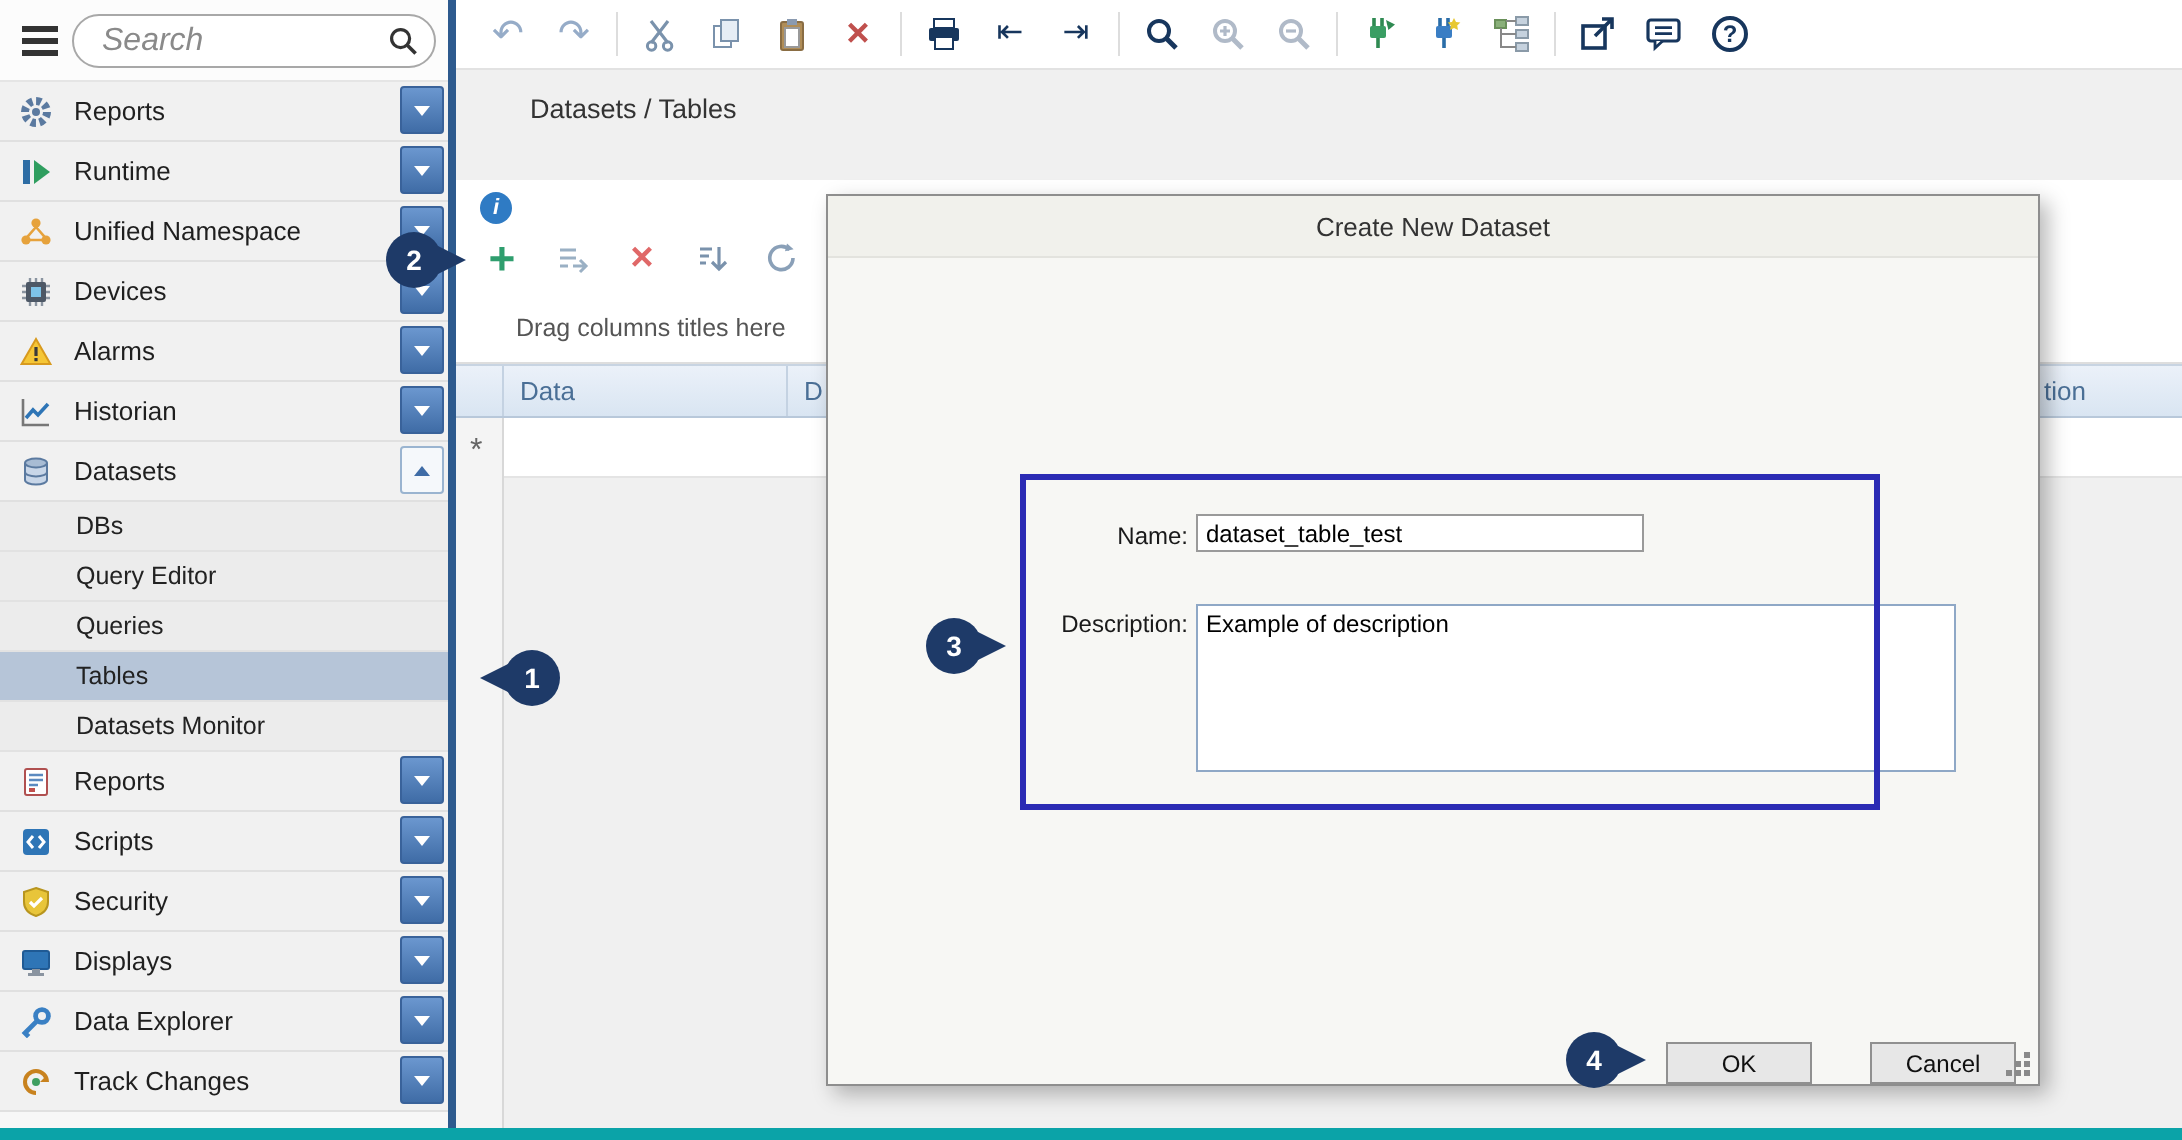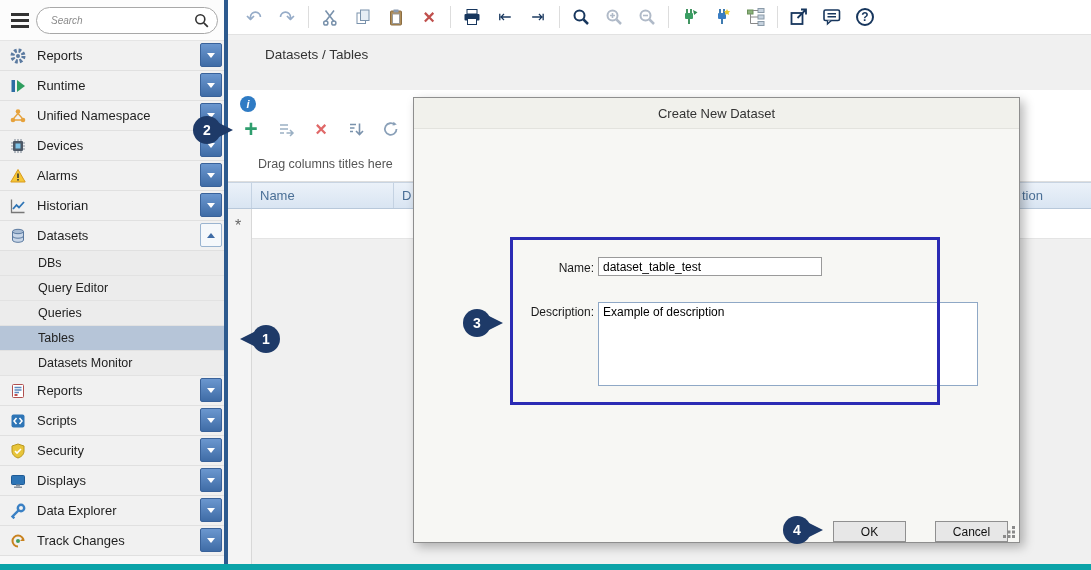--- a/index.html
+++ b/index.html
@@ -4,21 +4,21 @@
 <style>
   * { margin:0; padding:0; box-sizing:border-box; }
   body { font-family:"Liberation Sans", sans-serif; background:#fff; }
   .app { position:relative; width:1091px; height:570px; overflow:hidden; background:#f0f0f0; }
 
   
   .sidebar { position:absolute; left:0; top:0; width:224px; height:564px; background:#f7f7f7; }
   .side-top { height:41px; background:#fcfcfc; border-bottom:1px solid #e5e5e5; position:relative; }
   .burger { position:absolute; left:11px; top:13px; width:18px; height:2.5px; background:#333; box-shadow:0 6px 0 #333, -0 12px 0 #333; }
   .burger { box-shadow:0 6px 0 #333, 0 12px 0 #333; }
-  .search-pill { position:absolute; left:36px; top:7px; width:182px; height:27px; border:1px solid #a8a8a8; border-radius:14px; background:#fff; font-size:10px; font-style:italic; color:#555; padding:0 30px 0 14px; outline:none; font-family:"Liberation Sans", sans-serif; }
+  .search-pill { position:absolute; left:36px; top:7px; width:182px; height:27px; border:1px solid #a8a8a8; border-radius:14px; background:#fff; font-size:16px; font-style:italic; color:#555; padding:0 30px 0 14px; outline:none; font-family:"Liberation Sans", sans-serif; }
   .search-pill::placeholder { color:#8a8a8a; font-style:italic; }
   .search-glass { position:absolute; left:194px; top:13px; }
 
   .srow { height:30px; display:flex; align-items:center; background:#f1f1f1; border-bottom:1px solid #e0e0e0; position:relative; }
   .sicon { width:20px; margin-left:8px; display:flex; justify-content:center; align-items:center; }
   .slabel { margin-left:9px; font-size:13px; color:#1f1f1f; white-space:nowrap; }
   .dd { position:absolute; right:2px; top:2px; bottom:3px; width:22px; background:linear-gradient(#6b97cf,#3f6ca6); border:1px solid #39629a; border-radius:2px; display:flex; align-items:center; justify-content:center; cursor:pointer; }
   .dd::after { content:""; border:4px solid transparent; border-top:5px solid #fff; margin-top:5px; }
   .dd.expanded { background:#f5f8fb; border-color:#9ab4d0; }
   .dd.expanded::after { border-top-color:transparent; border-bottom:5px solid #3f6ca6; margin-top:-5px; }
@@ -389,21 +389,21 @@
             <path d="M11.5 1.8l3.3 2.8-4.3 1z" fill="#8aa0b8"></path>
           </svg>
         </span>
     </div>
     <div class="groupbar">
       <span class="grouptext">Drag columns titles here</span>
     </div>
     <div class="thead">
       <div class="th th-sel"></div>
       <div class="th th-name">
-          <span>Name</span>
+          <span>Data</span>
         </div>
       <div class="th th-2">
           <span>D</span>
         </div>
       <div class="th th-3">
           <span>tion</span>
         </div>
     </div>
     <div class="selcol">
       <span class="newrow">*</span>

